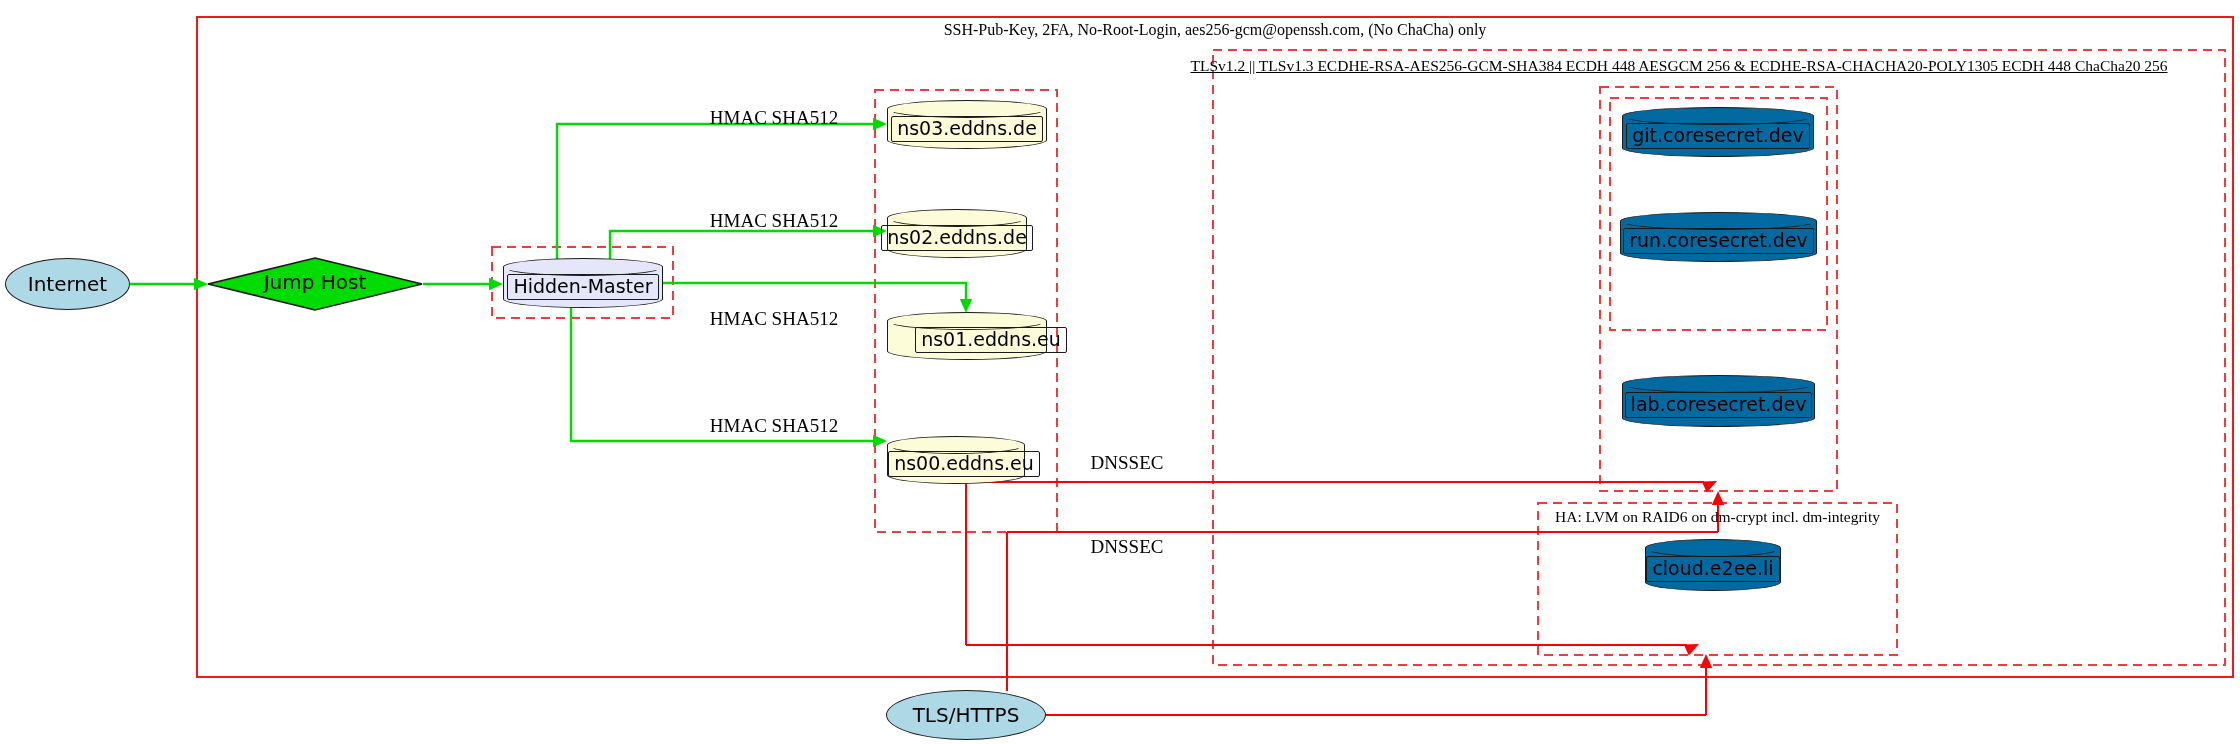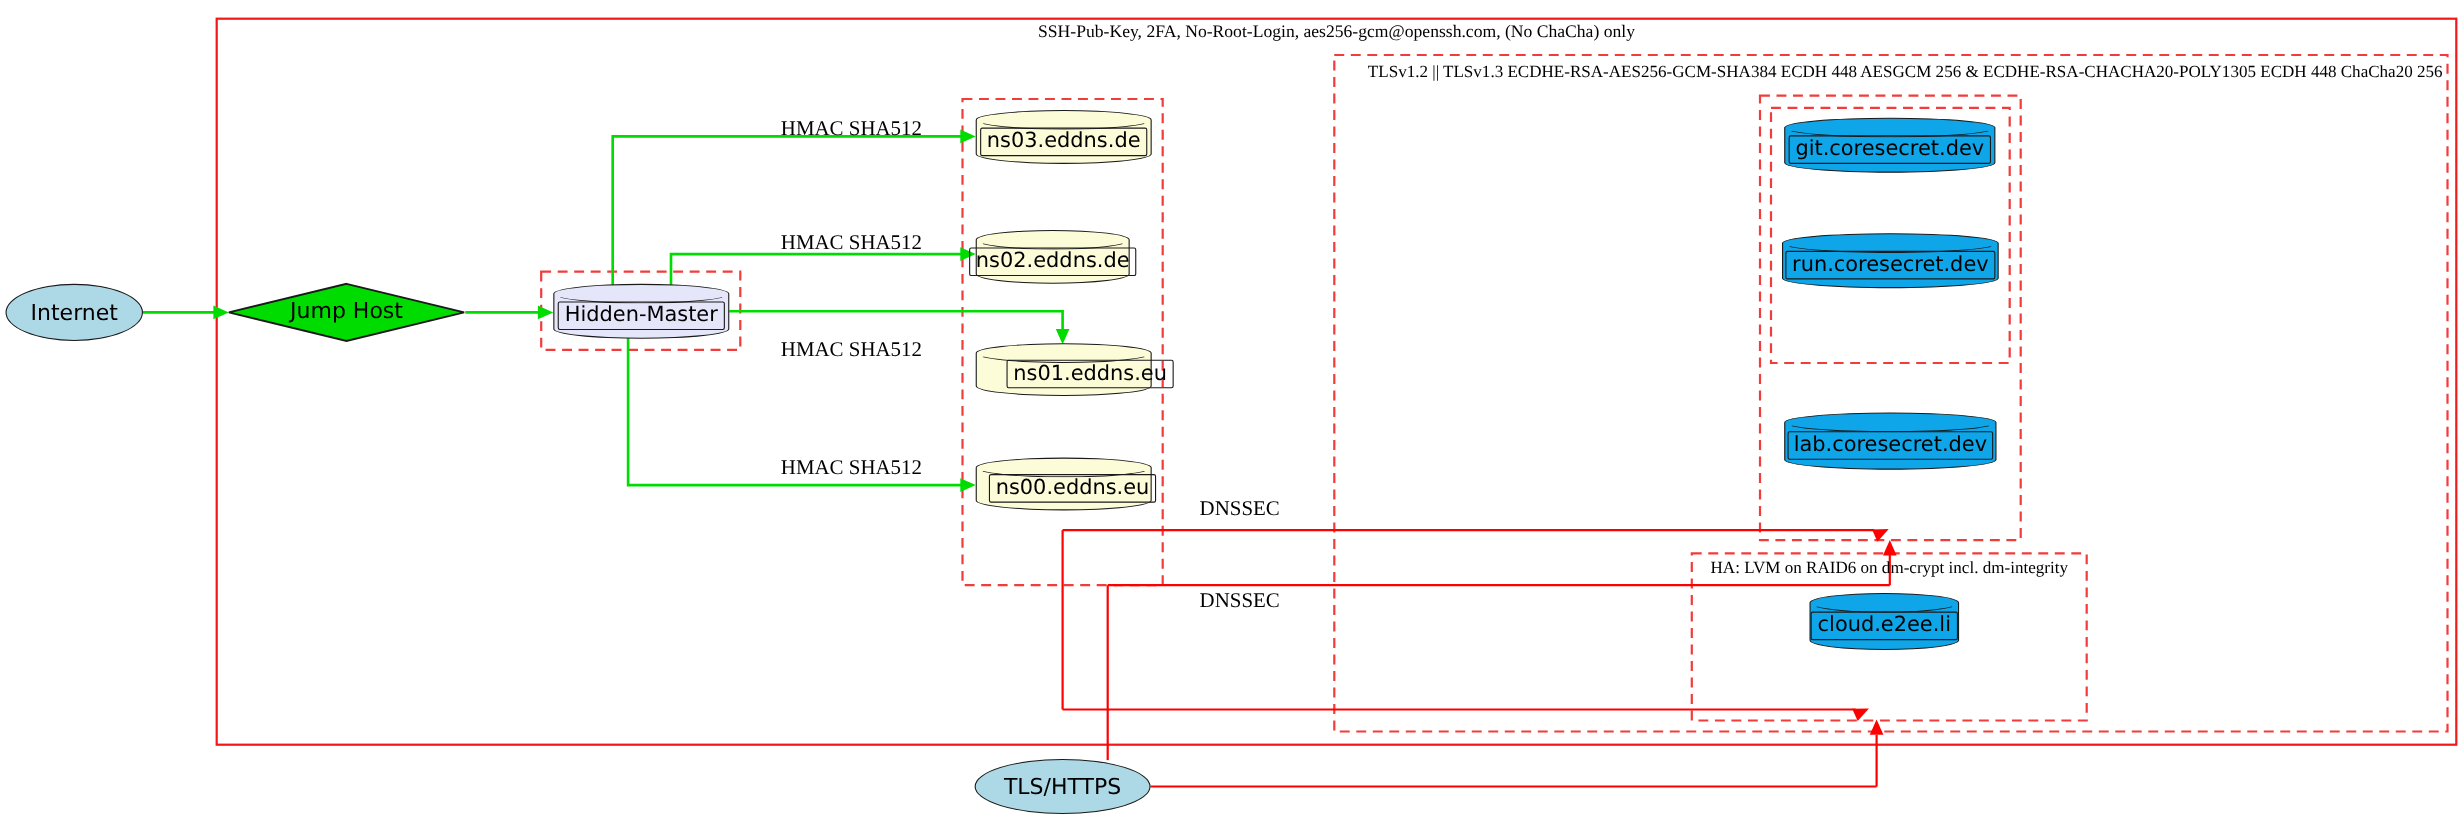--- a/index.html
+++ b/index.html
@@ -13,21 +13,21 @@
   .node{position:absolute;display:flex;align-items:center;justify-content:center;box-sizing:border-box;}
   .ellipse{border:1.7px solid #1a1a1a;border-radius:50%;background:#ADD8E6;}
   .ellipse span{font-size:20px;color:#000;}
   .cyl{border:1.7px solid #1a1a1a;border-radius:50% 50% 50% 50% / 9px 9px 9px 9px;}
   .cyl::before{content:"";position:absolute;top:0;left:0;right:0;height:17px;box-sizing:border-box;
                border:1.7px solid transparent;border-bottom-color:#1a1a1a;border-radius:50%;}
   .cyl .tag{border:1.5px solid #1a1a1a;border-radius:2px;padding:0 5px 2px 5px;margin-top:8px;
             font-size:19px;color:#000;white-space:nowrap;}
   .cyl-ns{background:#FCFCD9;align-items:center;}
   .cyl-hm{background:#E6E6FA;}
-  .cyl-pk{background:#0ea5e9;}
+  .cyl-pk{background:#0369a1;}
   .diamond-lbl{position:absolute;width:100%;text-align:center;font-size:20px;color:#000;top:14px;}
 </style>
 </head>
 <body>
 
 <div id="stage">
 
   <svg id="wires" width="2240" height="744" viewBox="0 0 2240 744">
 
     <g fill="none">
@@ -69,21 +69,21 @@
     </g>
     <g fill="#FE0000" stroke="none">
       <polygon points="1717,481 1701.8,481.4 1706.8,492.4"></polygon>
       <polygon points="1718,491 1711.8,505 1724.2,505"></polygon>
       <polygon points="1699,644 1683.8,644.4 1688.8,655.4"></polygon>
       <polygon points="1706,654 1699.8,668 1712.2,668"></polygon>
     </g>
   </svg>
 
   <div class="lbl serif cluster-lbl" style="left:915px;top:21px;width:600px;font-size:16px;">SSH-Pub-Key, 2FA, No-Root-Login, aes256-gcm@openssh.com, (No ChaCha) only</div>
-  <div class="lbl serif cluster-lbl" style="left:1231px;top:57px;width:1002px;font-size:15.5px;">TLSv1.2 || TLSv1.3 ECDHE-RSA-AES256-GCM-SHA384 ECDH 448 AESGCM 256 &amp; ECDHE-RSA-CHACHA20-POLY1305 ECDH 448 ChaCha20 256</div>
+  <div class="lbl serif cluster-lbl" style="left:1178px;top:57px;width:1002px;font-size:15.5px;text-decoration:underline;">TLSv1.2 || TLSv1.3 ECDHE-RSA-AES256-GCM-SHA384 ECDH 448 AESGCM 256 &amp; ECDHE-RSA-CHACHA20-POLY1305 ECDH 448 ChaCha20 256</div>
   <div class="lbl serif cluster-lbl" style="left:1538px;top:508px;width:359px;font-size:15.5px;">HA: LVM on RAID6 on dm-crypt incl. dm-integrity</div>
 
   <div class="lbl serif edge-lbl" style="left:694px;top:107px;width:160px;">HMAC SHA512</div>
   <div class="lbl serif edge-lbl" style="left:694px;top:210px;width:160px;">HMAC SHA512</div>
   <div class="lbl serif edge-lbl" style="left:694px;top:308px;width:160px;">HMAC SHA512</div>
   <div class="lbl serif edge-lbl" style="left:694px;top:415px;width:160px;">HMAC SHA512</div>
   <div class="lbl serif edge-lbl" style="left:1072px;top:452px;width:110px;">DNSSEC</div>
   <div class="lbl serif edge-lbl" style="left:1072px;top:536px;width:110px;">DNSSEC</div>
 
   <div class="node ellipse" style="left:5px;top:258px;width:125px;height:52px;">
@@ -103,21 +103,21 @@
 
   <div class="node cyl cyl-ns" style="left:887px;top:100px;width:160px;height:49px;">
     <span class="tag">ns03.eddns.de</span>
   </div>
   <div class="node cyl cyl-ns" style="left:887px;top:209px;width:140px;height:49px;">
     <span class="tag">ns02.eddns.de</span>
   </div>
   <div class="node cyl cyl-ns" style="left:887px;top:312px;width:160px;height:48px;padding-left:48px;">
     <span class="tag">ns01.eddns.eu</span>
   </div>
-  <div class="node cyl cyl-ns" style="left:887px;top:416px;width:160px;height:48px;padding-left:16px;">
+  <div class="node cyl cyl-ns" style="left:887px;top:436px;width:138px;height:48px;padding-left:16px;">
     <span class="tag">ns00.eddns.eu</span>
   </div>
 
   <div class="node cyl cyl-pk" style="left:1622px;top:107px;width:192px;height:50px;">
     <span class="tag">git.coresecret.dev</span>
   </div>
   <div class="node cyl cyl-pk" style="left:1620px;top:212px;width:197px;height:50px;">
     <span class="tag">run.coresecret.dev</span>
   </div>
   <div class="node cyl cyl-pk" style="left:1622px;top:375px;width:193px;height:52px;">

